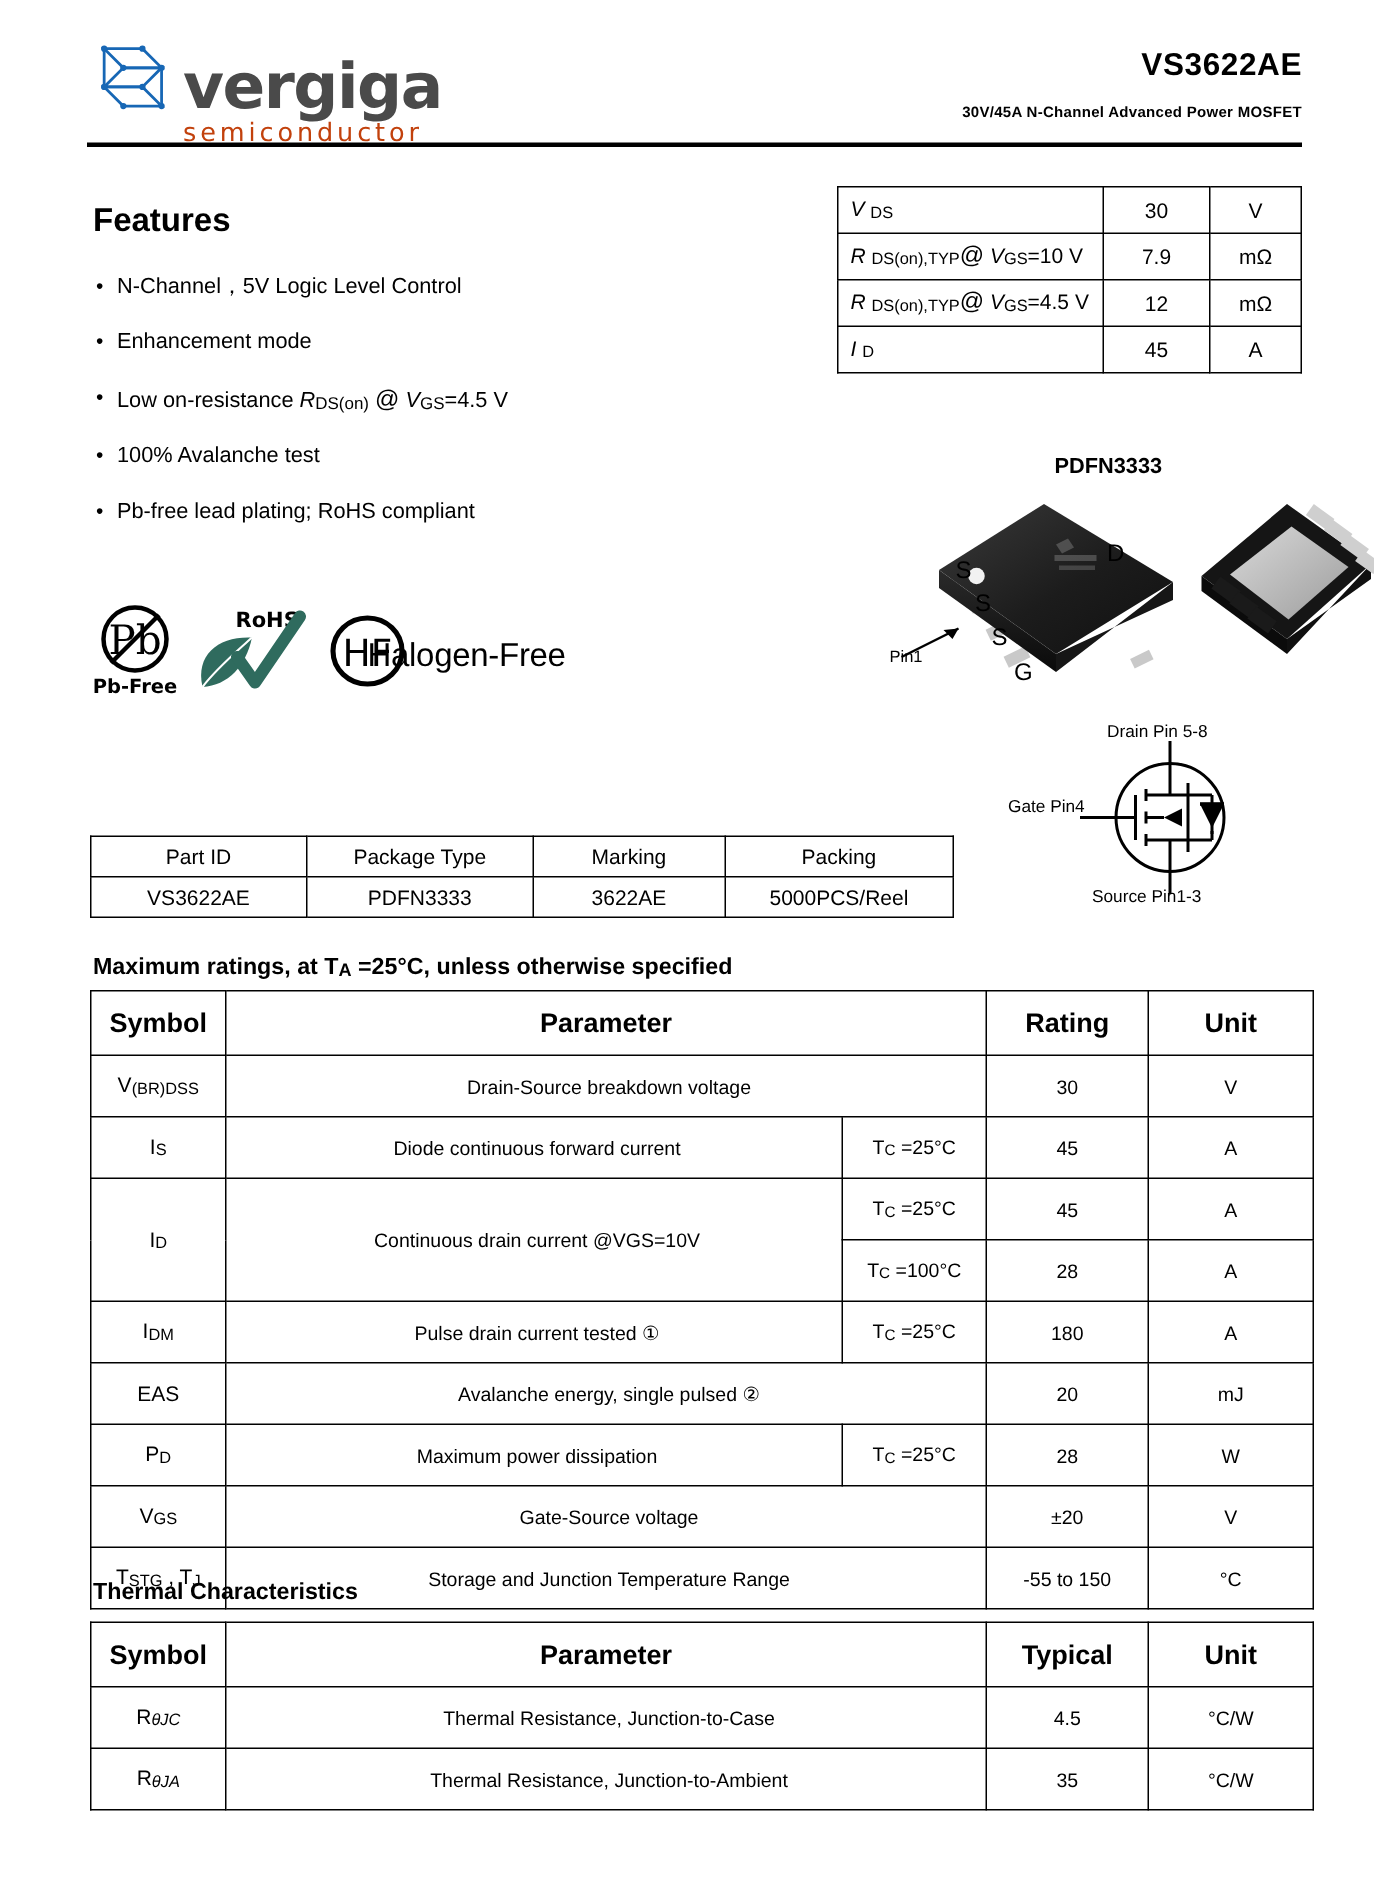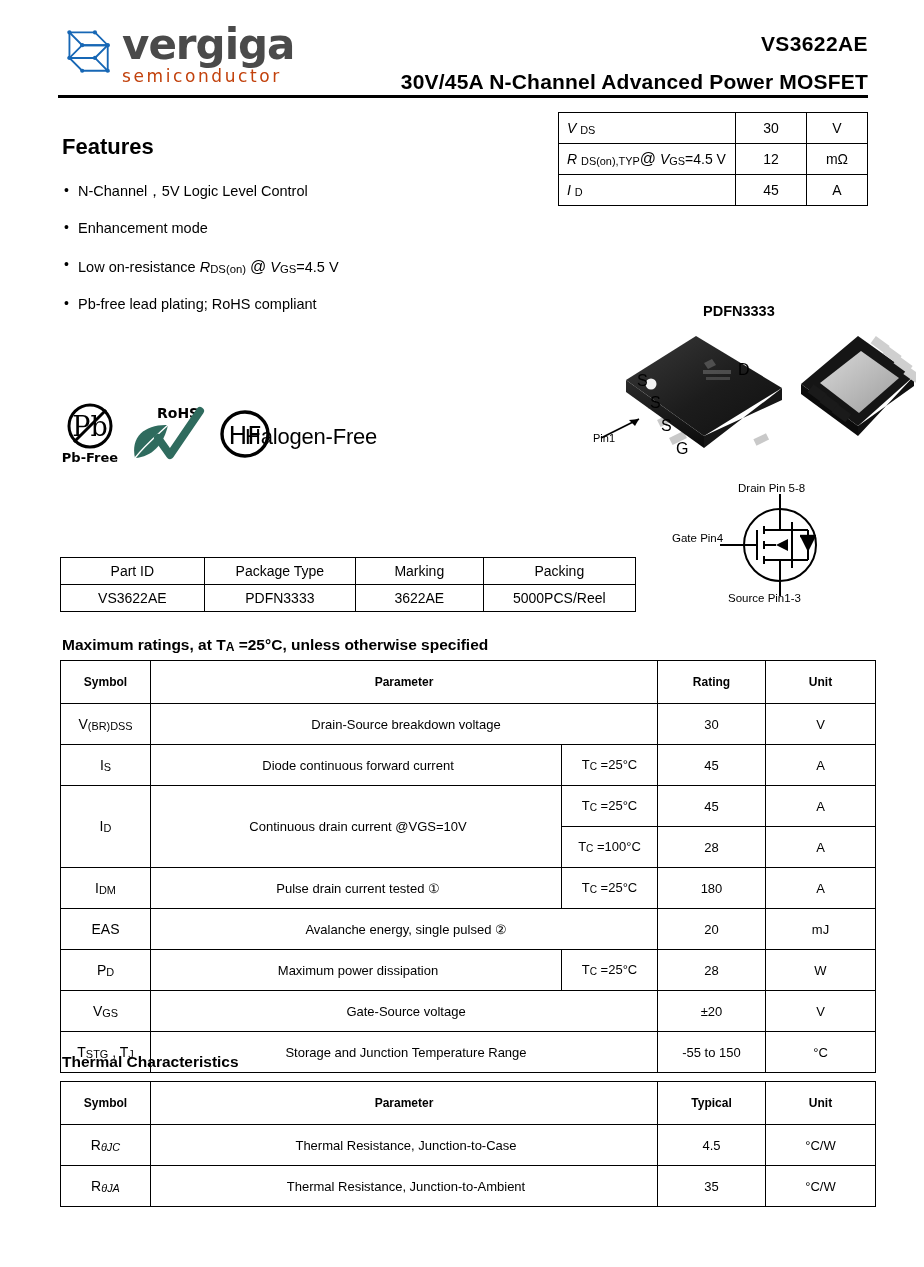--- a/index.html
+++ b/index.html
@@ -25,21 +25,21 @@
   }
   .logo-wrap {
     position: absolute;
     left: 58px; top: 22px;
     display: flex;
     align-items: flex-start;
   }
   .logo-mark { width: 60px; height: 58px; }
   .logo-text-block {
     margin-left: 4px;
-    margin-top: 2px;
+    margin-top: 15px;
     line-height: 1;
   }
   .logo-word {
     font-size: 42px;
     font-weight: bold;
     letter-spacing: -1px;
     color: #4a4a4a;
     font-family: "DejaVu Sans", sans-serif;
   }
   .logo-sub {
@@ -52,21 +52,21 @@
   .part-number {
     position: absolute;
     right: 56px; top: 32px;
     font-size: 21px;
     font-weight: bold;
     letter-spacing: 0.4px;
   }
   .subtitle {
     position: absolute;
     right: 56px; top: 70px;
-    font-size: 21px;
+    font-size: 10px;
     font-weight: bold;
     letter-spacing: 0.2px;
   }
   .header-rule {
     position: absolute;
     left: 58px; top: 95px;
     width: 810px;
     height: 3px;
     background: #000;
   }
@@ -98,21 +98,21 @@
     position: absolute;
     left: 0; top: -1px;
     font-size: 14px;
   }
   .it { font-style: italic; }
   .sub { font-size: 0.78em; vertical-align: -0.12em; }
 
   
   .spec-table {
     position: absolute;
-    left: 558px; top: 112px;
+    left: 558px; top: 124px;
     width: 310px;
     border-collapse: collapse;
     font-size: 14px;
   }
   .spec-table td {
     border: 1px solid #000;
     height: 30px;
     padding: 0 8px;
   }
   .spec-table td.p { text-align: left; }
@@ -206,21 +206,21 @@
     font-size: 13px;
     table-layout: fixed;
   }
   .dtable.maxratings { top: 660px; }
   .dtable.thermal { top: 1081px; }
   .dtable th, .dtable td {
     border: 1px solid #000;
     padding: 2px 6px;
   }
   .dtable th {
-    font-size: 12px;
+    font-size: 18px;
     font-weight: bold;
     text-align: center;
     height: 38px;
   }
   .dtable td { height: 36px; }
   .dtable td.sym  { text-align: center; font-size: 14px; }
   .dtable td.par  { text-align: center; padding-left: 10px; }
   .dtable td.cond { text-align: center; width: 96px; font-size: 13px; }
   .dtable td.val  { text-align: center; width: 108px; }
   .dtable td.unit { text-align: center; width: 110px; }
@@ -264,29 +264,35 @@
   <div class="part-number">VS3622AE</div>
   <div class="subtitle">30V/45A  N-Channel  Advanced  Power  MOSFET</div>
   <div class="header-rule"></div>
 </div>
 
 <div class="features-title">Features</div>
 <ul class="features-list">
   <li>N-Channel，5V Logic Level Control</li>
   <li>Enhancement mode</li>
   <li>Low on-resistance <span class="it">R</span><span class="sub">DS(on)</span> <span class="atsym">@</span> <span class="it">V</span><span class="sub">GS</span>=4.5 V</li>
+  <li>100% Avalanche test</li>
   <li>Pb-free lead plating; RoHS compliant</li>
 </ul>
 
 <table class="spec-table">
   <tbody>
     <tr>
       <td class="p"><span class="it">V</span> <span class="sub">DS</span></td>
       <td class="v">30</td>
       <td class="u">V</td>
+    </tr>
+    <tr>
+      <td class="p"><span class="it">R</span> <span class="sub">DS(on),TYP</span><span class="atsym">@</span> <span class="it">V</span><span class="sub">GS</span>=10 V</td>
+      <td class="v">7.9</td>
+      <td class="u">mΩ</td>
     </tr>
     <tr>
       <td class="p"><span class="it">R</span> <span class="sub">DS(on),TYP</span><span class="atsym">@</span> <span class="it">V</span><span class="sub">GS</span>=4.5 V</td>
       <td class="v">12</td>
       <td class="u">mΩ</td>
     </tr>
     <tr>
       <td class="p"><span class="it">I</span> <span class="sub">D</span></td>
       <td class="v">45</td>
       <td class="u">A</td>

